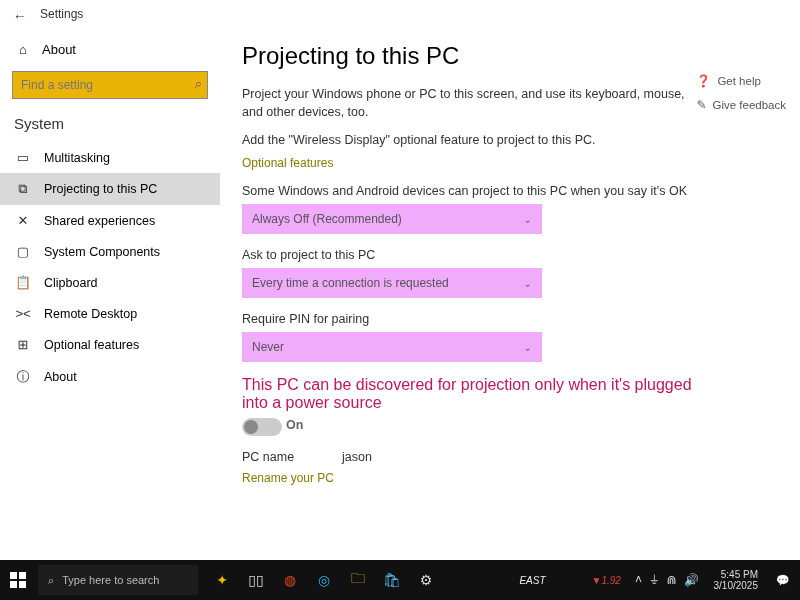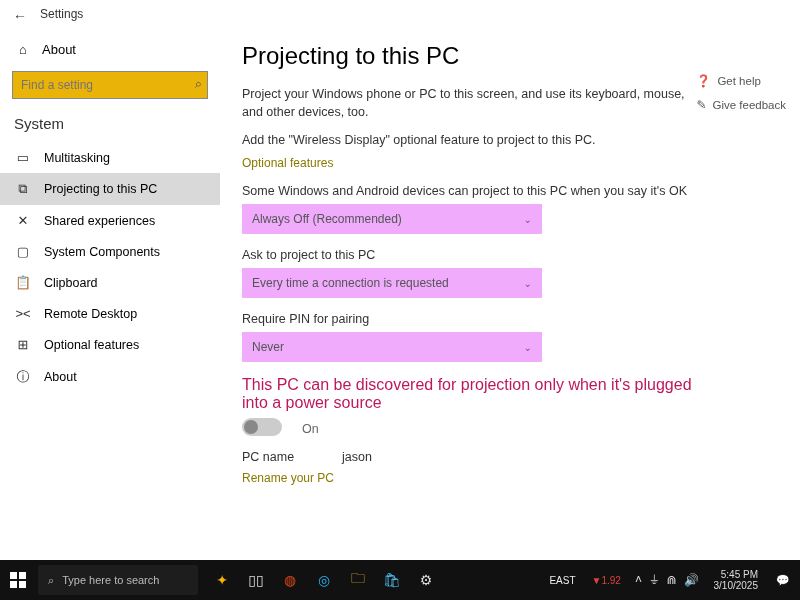--- a/index.html
+++ b/index.html
@@ -21,42 +21,42 @@
   .nav-item .icon { width: 18px; display: inline-block; text-align: center; margin-right: 12px; font-size: 13px; color: #333; }
   .main { flex: 1; padding: 14px 20px 10px 22px; overflow-y: auto; position: relative; }
   .main h1 { font-size: 24px; font-weight: 500; margin-bottom: 16px; }
   .desc { font-size: 12.5px; color: #333; max-width: 460px; line-height: 1.4; margin-bottom: 12px; }
   .link { font-size: 12px; color: #0066b4; cursor: pointer; display: inline-block; margin-bottom: 14px; }
   .yellowlink { color: #8a7a00; }
   .sub { font-size: 12.5px; color: #333; max-width: 460px; margin-bottom: 6px; }
   .dropdown { width: 300px; height: 30px; background: #f0abfc; border: none; padding: 0 10px; font-size: 12px; color: #555; display: flex; align-items: center; justify-content: space-between; cursor: pointer; margin-bottom: 14px; }
   .dropdown .chev { font-size: 10px; color: #666; }
   .disabled-note { font-size: 16px; color: #be185d; max-width: 460px; margin-bottom: 6px; }
-  .toggle-row { display: flex; align-items: flex-end; gap: 20px; margin-bottom: 14px; }
+  .toggle-row { display: flex; align-items: flex-start; gap: 4px; margin-bottom: 14px; font-weight: bold; }
   .toggle { width: 40px; height: 18px; border-radius: 10px; background: #ccc; position: relative; }
   .toggle::after { content: ""; position: absolute; left: 2px; top: 2px; width: 14px; height: 14px; border-radius: 50%; background: #888; }
   .toggle-label { font-size: 12.5px; color: #666; }
   .kv { display: flex; gap: 40px; font-size: 12.5px; margin-bottom: 4px; }
   .kv .k { color: #333; min-width: 60px; }
   .kv .v { color: #333; }
   .help-col { position: absolute; top: 46px; right: 14px; display: flex; flex-direction: column; gap: 10px; }
   .help-row { display: flex; align-items: center; gap: 6px; font-size: 11.5px; color: #555; cursor: pointer; }
   .help-row .hicon { font-size: 12px; color: #555; }
 
   
   .taskbar { width: 800px; height: 40px; background: #111; display: flex; align-items: center; color: #ddd; font-size: 11px; position: relative; }
   .tb-start { width: 36px; height: 40px; display: flex; align-items: center; justify-content: center; cursor: pointer; }
   .tb-start svg { width: 16px; height: 16px; }
   .tb-search { display: flex; align-items: center; gap: 8px; background: #1d1d1d; height: 30px; border-radius: 2px; padding: 0 10px; margin-left: 2px; width: 160px; cursor: text; }
   .tb-search .mag { color: #bbb; }
   .tb-icons { display: flex; align-items: center; gap: 6px; margin-left: 10px; }
   .tb-btn { width: 28px; height: 40px; display: flex; align-items: center; justify-content: center; cursor: pointer; font-size: 14px; }
-  .tb-stock { margin-left: auto; display: flex; align-items: center; gap: 16px; padding: 0 8px; font-size: 10px; }
+  .tb-stock { margin-left: auto; display: flex; align-items: center; gap: 6px; padding: 0 8px; font-size: 10px; font-style: italic; }
   .tb-stock .name { color: #eee; }
-  .tb-stock .delta { color: #e04040; }
+  .tb-stock .delta { color: #e04040; margin-left: 40px; }
   .tray { display: flex; align-items: center; gap: 8px; padding: 0 6px; font-size: 12px; }
   .clock { text-align: right; line-height: 1.1; font-size: 10px; padding: 0 8px; }
   .notif { width: 34px; height: 40px; display: flex; align-items: center; justify-content: center; cursor: pointer; }
 </style>
 </head>
 <body>
 
 <div class="window">
   <div class="titlebar">
     <span class="back">←</span>

